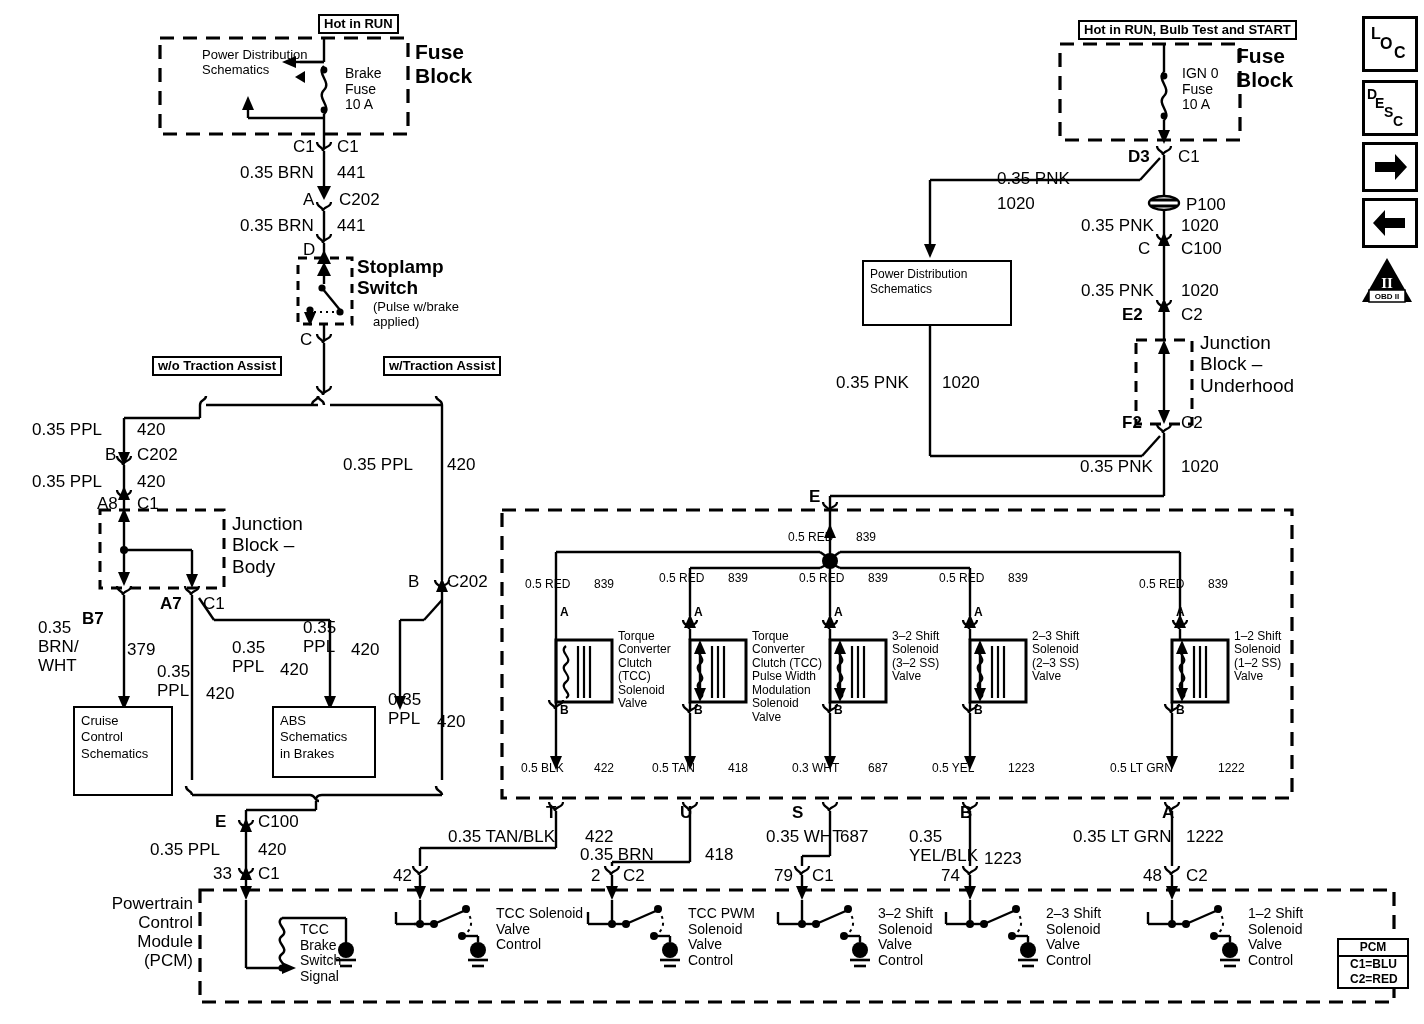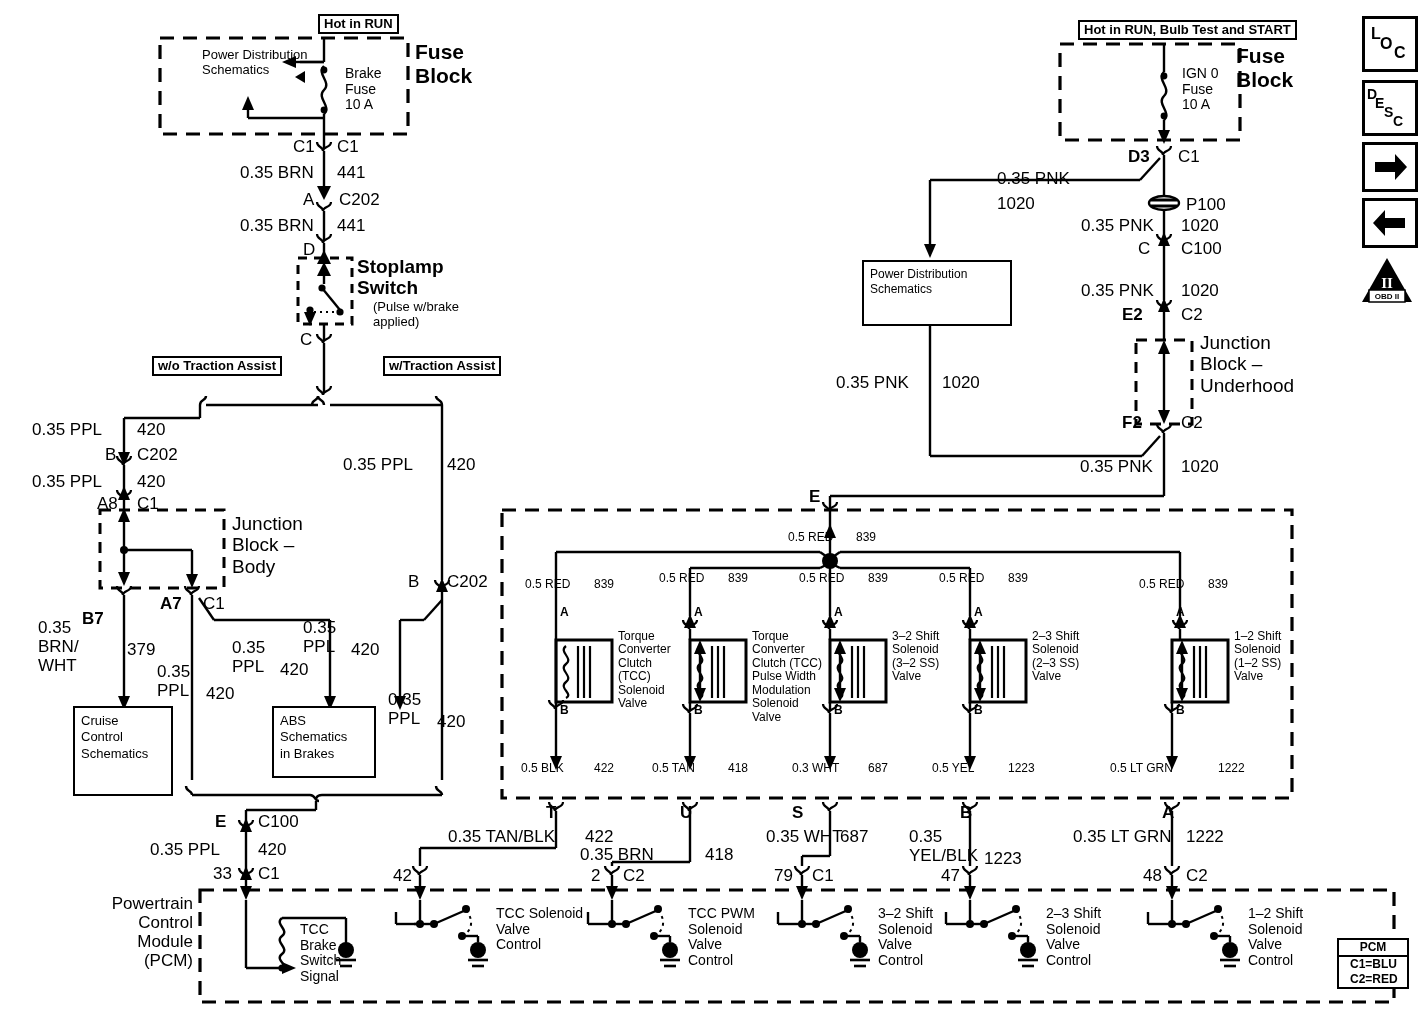--- a/index.html
+++ b/index.html
@@ -628,21 +628,21 @@
   <div class="lbl f17 b" style="left:792px;top:803px;">S</div>
   <div class="lbl f17" style="left:766px;top:827px;">0.35 WHT</div>
   <div class="lbl f17" style="left:840px;top:827px;">687</div>
   <div class="lbl f17" style="left:774px;top:866px;">79</div>
   <div class="lbl f17" style="left:812px;top:866px;">C1</div>
 
   <div class="lbl f17 b" style="left:960px;top:803px;">B</div>
   <div class="lbl f17" style="left:909px;top:827px;">0.35
 YEL/BLK</div>
   <div class="lbl f17" style="left:984px;top:849px;">1223</div>
-  <div class="lbl f17" style="left:941px;top:866px;">47</div>
+  <div class="lbl f17" style="left:941px;top:866px;">74</div>
 
   <div class="lbl f17 b" style="left:1162px;top:803px;">A</div>
   <div class="lbl f17" style="left:1073px;top:827px;">0.35 LT GRN</div>
   <div class="lbl f17" style="left:1186px;top:827px;">1222</div>
   <div class="lbl f17" style="left:1143px;top:866px;">48</div>
   <div class="lbl f17" style="left:1186px;top:866px;">C2</div>
 
   <div class="lbl f17" style="left:103px;top:894px;text-align:right;width:90px;">Powertrain
 Control
 Module

